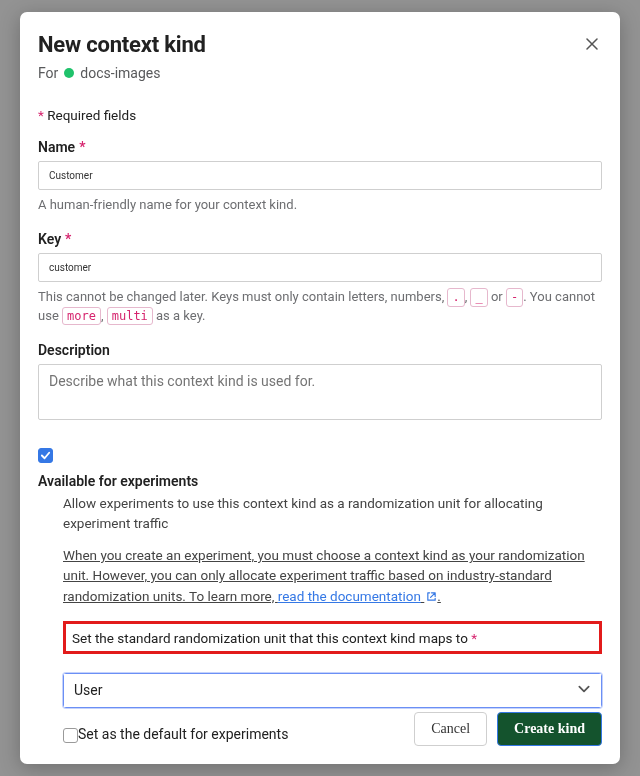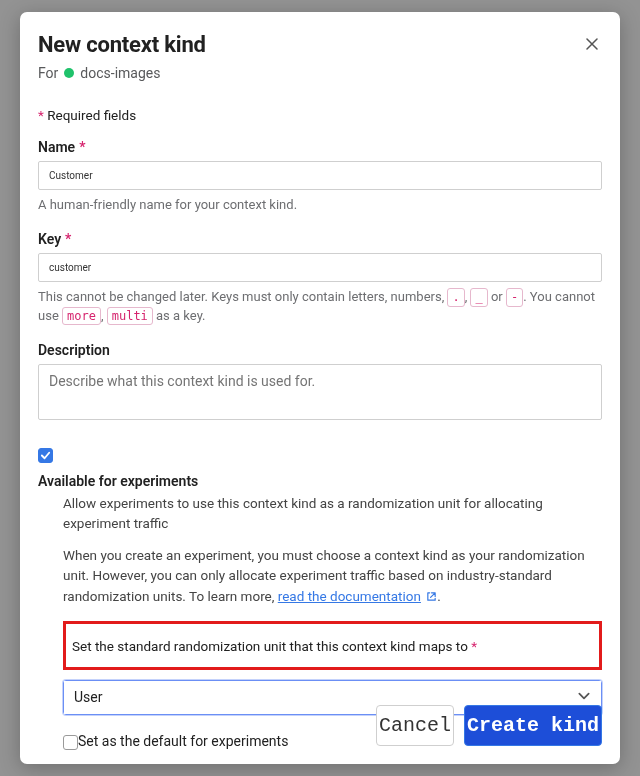--- a/index.html
+++ b/index.html
@@ -57,46 +57,46 @@
   .cb {
     width:15px; height:15px; border-radius:3px; flex-shrink:0; margin-top:2px;
     display:flex; align-items:center; justify-content:center; cursor:pointer;
   }
   .cb.checked { background:#3578e5; border:1px solid #3578e5; }
   .cb.unchecked { background:#fff; border:1.5px solid #9a9a9a; }
   .cb svg { display:block; }
   .cb-label { font-size:14px; font-weight:600; }
   .sub-block { margin-left:25px; margin-top:4px; }
   .sub-text { font-size:13.5px; color:#444; line-height:1.5; }
-  .sub-para { margin-top:12px; }
+  .sub-para { margin-top:12px;text-decoration:underline; }
   .link { color:#3578e5; text-decoration:underline; cursor:pointer; }
   .ext-icon { display:inline-block; vertical-align:-1px; margin-left:2px; }
   .hl-box {
-    border:3px solid #e21b1b; padding:12px 6px; margin-top:14px; margin-left:25px; margin-right:0;
+    border:3px solid #e21b1b; padding:4px 6px; margin-top:14px; margin-left:25px; margin-right:0;
   }
   .hl-text { font-size:13.5px; }
   .select-wrap {
-    margin-left:25px; margin-top:10px; position:relative;
+    margin-left:25px; margin-top:19px; position:relative;
     border:1px solid #6b8ff5; border-radius:3px; box-shadow:0 0 0 1px rgba(107,143,245,0.4);
   }
   .select {
     width:100%; padding:8px 10px; font-size:14px; background:#fff; cursor:pointer;
     display:flex; justify-content:space-between; align-items:center;
   }
   .chev { color:#555; }
   .def-row { margin-left:25px; margin-top:18px; display:flex; align-items:center; gap:0; }
   .footer {
     position:absolute; bottom:18px; right:18px; display:flex; gap:10px;
   }
   .btn {
-    font-size:20px; padding:8px 2px; border-radius:4px; cursor:pointer;
-    font-family:Liberation Mono, monospace;
+    font-size:14px; padding:8px 16px; border-radius:4px; cursor:pointer;
+    font-family:Liberation Serif, serif;
   }
   .btn-secondary { background:#fff; border:1px solid #cfcfcf; color:#333; font-weight:500;}
-  .btn-primary { background:#1d4ed8; border:1px solid #3578e5; color:#fff; font-weight:600;}
+  .btn-primary { background:#14532d; border:1px solid #3578e5; color:#fff; font-weight:600;}
 </style>
 </head>
 <body>
 
 <div class="modal">
   <div class="modal-head">
     <h1 class="title">New context kind</h1>
     <div class="close">
       <svg width="12" height="12" viewBox="0 0 12 12">
           <path d="M1 1 L11 11 M11 1 L1 11" stroke="#555" stroke-width="1.5" fill="none" stroke-linecap="round"></path>

